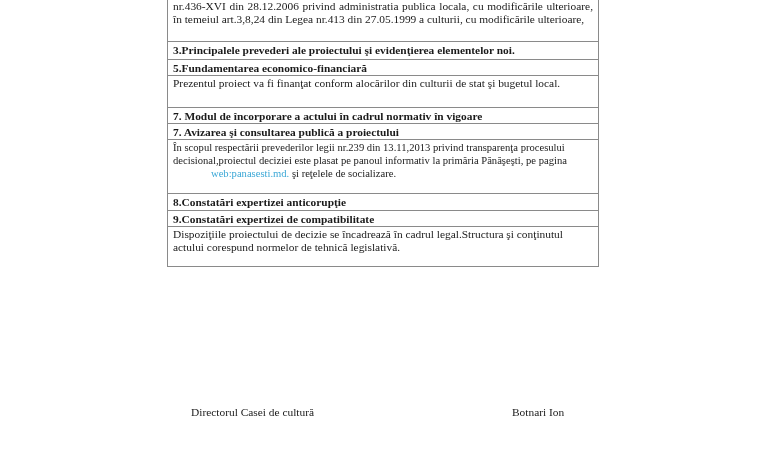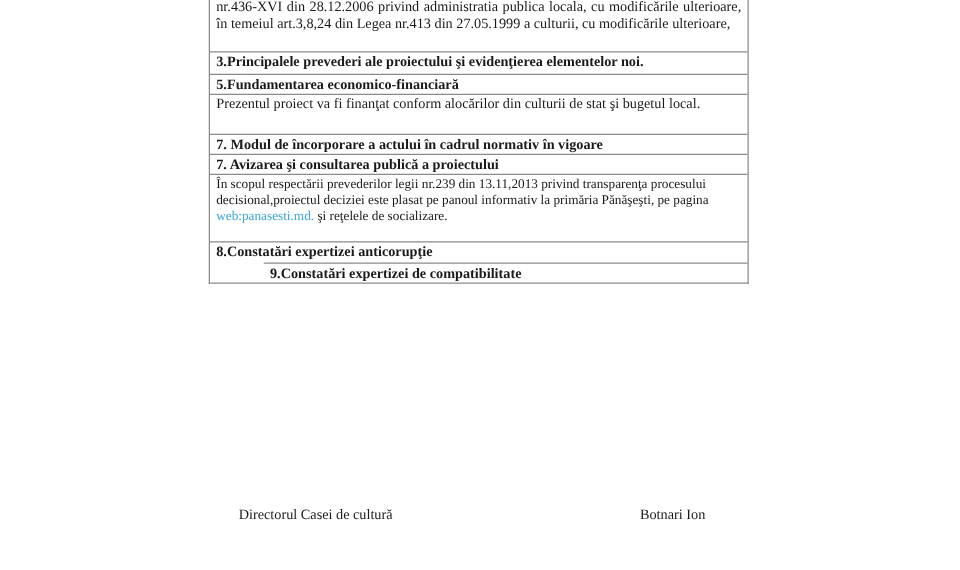--- a/index.html
+++ b/index.html
@@ -43,21 +43,21 @@
     .h3      { height: 18px; }
     .b3      { height: 52px; }
     .h5      { height: 16px; }
     .b5      { height: 32px; }
     .h6      { height: 16px; }
     .b6      { height: 26px; }
     .h7      { height: 16px; }
     .b7      { height: 54px; font-size: 10.6px; }
     .h8      { height: 17px; }
     .b8      { height: 17px; }
-    .h9      { height: 16px; margin-left: 43px; }
+    .h9      { height: 16px; }
     .b9      { height: 40px; }
     .justify { text-align: justify; }
     .bullet-list {
       list-style: none;
       margin: 0;
       padding: 0 0 0 38px;
     }
     .bullet-item {
       position: relative;
       padding-left: 20px;
@@ -65,20 +65,21 @@
       word-spacing: 2px;
     }
     .bullet-dot {
       position: absolute;
       left: 0;
       top: 0;
       font-size: 11px;
     }
     .link {
       color: #3aa7d6;
+      margin-left: 38px;
     }
     .signature {
       position: absolute;
       top: 405px;
       font-size: 11.4px;
       line-height: 14px;
       color: #1a1a1a;
     }
     .sig-title { left: 191px; }
     .sig-name  { left: 512px; }
@@ -114,17 +115,20 @@
     <span>În scopul respectării prevederilor legii nr.239 din 13.11,2013 privind transparenţa procesului decisional,proiectul deciziei este plasat pe panoul informativ  la primăria Pănăşeşti, pe pagina </span><span class="link">web:panasesti.md.</span><span> şi reţelele de socializare.</span>
   </div>
 
   <div class="row head h8">
     <span>8.Constatări expertizei anticorupţie</span>
   </div>
 
   <div class="row head h9">
     <span>9.Constatări expertizei de compatibilitate</span>
   </div>
+  <div class="row b9">
+    <span>Dispoziţiile proiectului de decizie se încadrează în cadrul legal.Structura şi conţinutul actului corespund normelor de  tehnică legislativă.</span>
+  </div>
 
 </div>
 
 <div class="signature sig-title">Directorul Casei de cultură</div>
 <div class="signature sig-name">Botnari Ion</div>
 
 </body></html>

